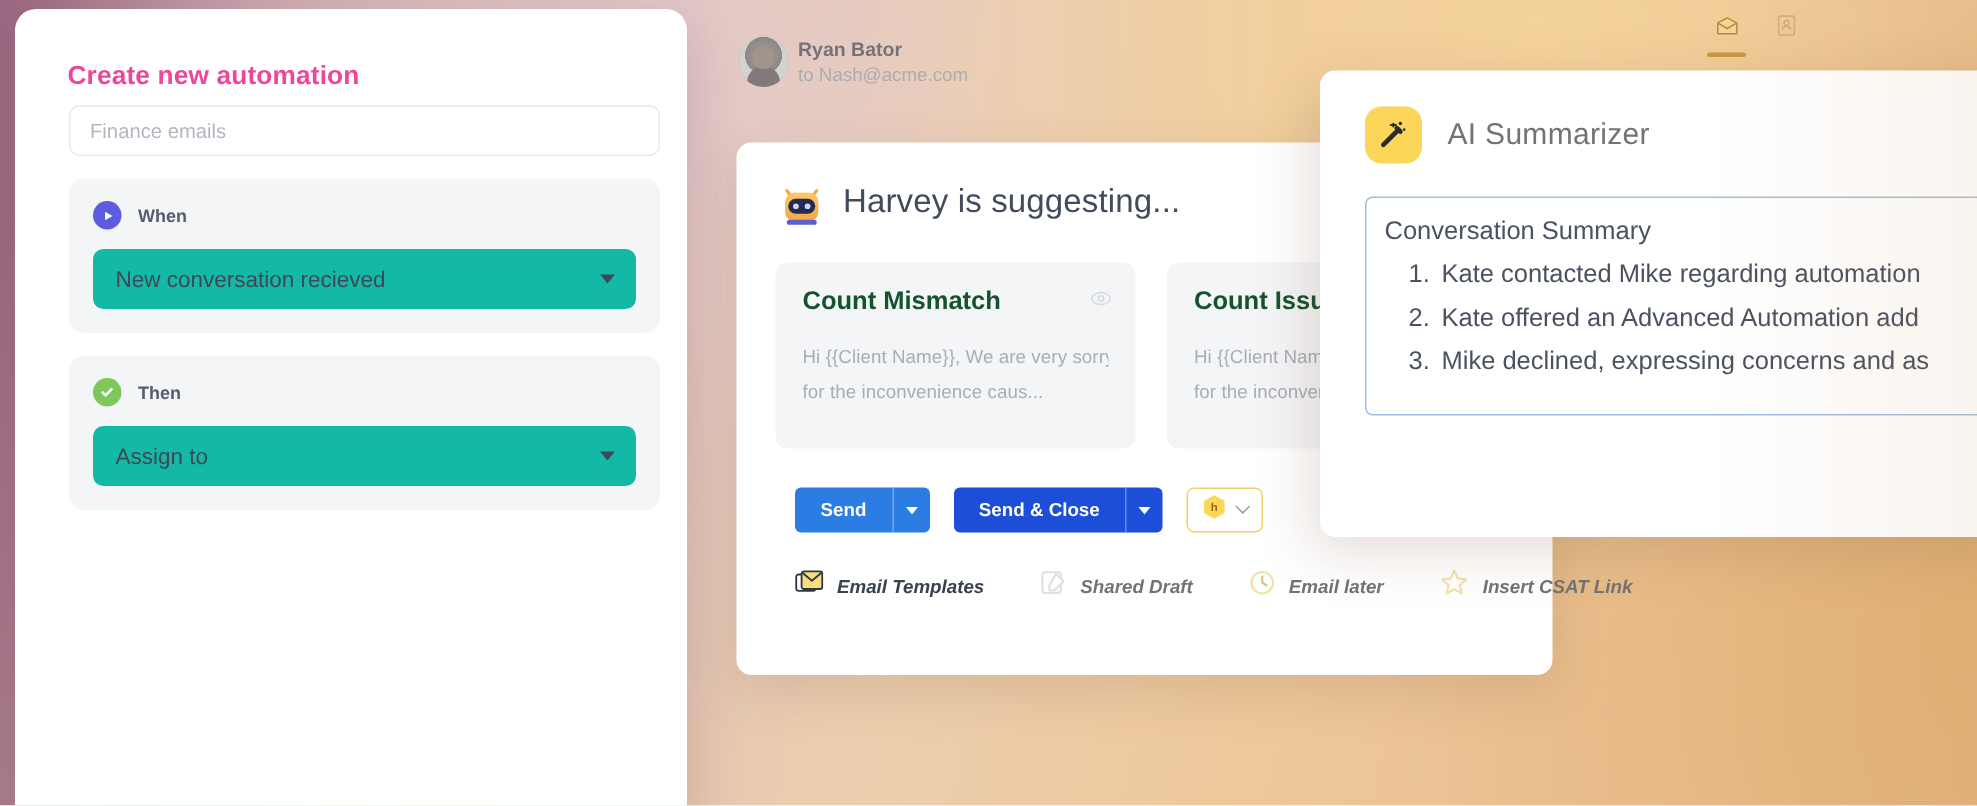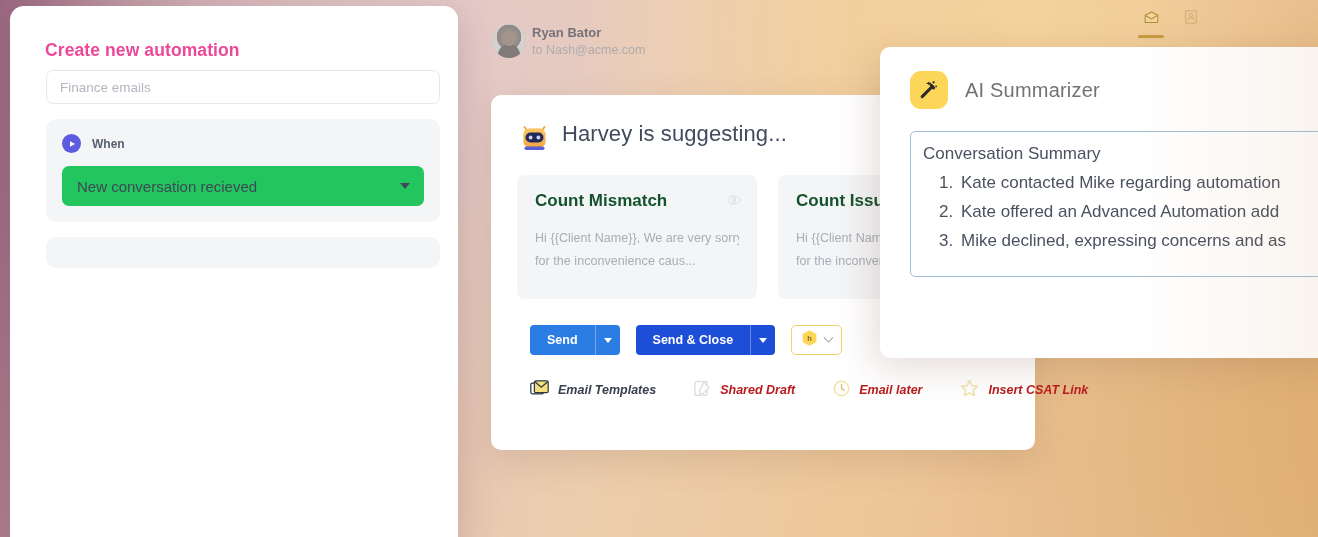--- a/index.html
+++ b/index.html
@@ -79,21 +79,21 @@
     display: flex; align-items: center; justify-content: center;
     flex: 0 0 19px;
   }
   .badge.when { background: #5d5cde; }
   .badge.if   { background: #18a9f0; }
   .badge.then { background: #7fc75a; }
   .badge svg { display: block; }
   .rule-select {
     margin-top: 13px;
     height: 40px;
-    background: #22c55e;
+    background: #14b8a6;
     border-radius: 7px;
     display: flex; align-items: center;
     padding: 0 14px 0 15px;
     font-size: 15px; color: #3f4856;
   }
   .rule-select .caret { margin-left: auto; }
   .caret {
     width: 0; height: 0;
     border-left: 5.5px solid transparent;
     border-right: 5.5px solid transparent;
@@ -191,21 +191,21 @@
     display: flex; align-items: center; justify-content: center; gap: 7px;
     padding: 0 9px; cursor: pointer;
   }
   .chev-y {
     width: 7px; height: 7px; border-right: 1.6px solid #9aa0a8; border-bottom: 1.6px solid #9aa0a8;
     transform: rotate(45deg) translate(-2px,-2px);
   }
 
   .tool-row { display: flex; align-items: center; margin: 24px 0 0 13px; }
   .tool { display: flex; align-items: center; gap: 9px; margin-right: 38px; font-style: italic; }
-  .tool .tlabel { font-size: 12.5px; font-weight: 700; color: #b91c1c; white-space: nowrap; }
+  .tool .tlabel { font-size: 12.5px; font-weight: 700; color: #737373; white-space: nowrap; }
   .tool.active .tlabel { color: #39404e; }
 
   
   .ai-card {
     position: absolute; left: 880px; top: 47px;
     width: 470px; height: 311px;
     background: #fff;
     border-radius: 10px;
     box-shadow: -6px 10px 38px rgba(120,80,60,.20);
     padding: 24px 0 0 30px;
@@ -264,20 +264,32 @@
         <span class="rule-head-label">When</span>
       </div>
       <div class="rule-select">
         <span>New conversation recieved</span>
         <span class="caret"></span>
       </div>
     </div>
 
 
     <div class="rule-block">
+      <div class="rule-head">
+        <span class="badge then">
+          <svg width="11" height="11" viewBox="0 0 11 11">
+            <polyline points="2.4,5.6 4.4,7.6 8.4,3.4" fill="none" stroke="#fff" stroke-width="1.7" stroke-linecap="round" stroke-linejoin="round"></polyline>
+          </svg>
+        </span>
+        <span class="rule-head-label">Then</span>
+      </div>
+      <div class="rule-select">
+        <span>Assign to</span>
+        <span class="caret"></span>
+      </div>
     </div>
   </div>
 
   <div class="mail-header">
     <div class="avatar"></div>
     <div>
       <div class="mh-name">Ryan Bator</div>
       <div class="mh-to">to Nash@acme.com</div>
     </div>
   </div>

